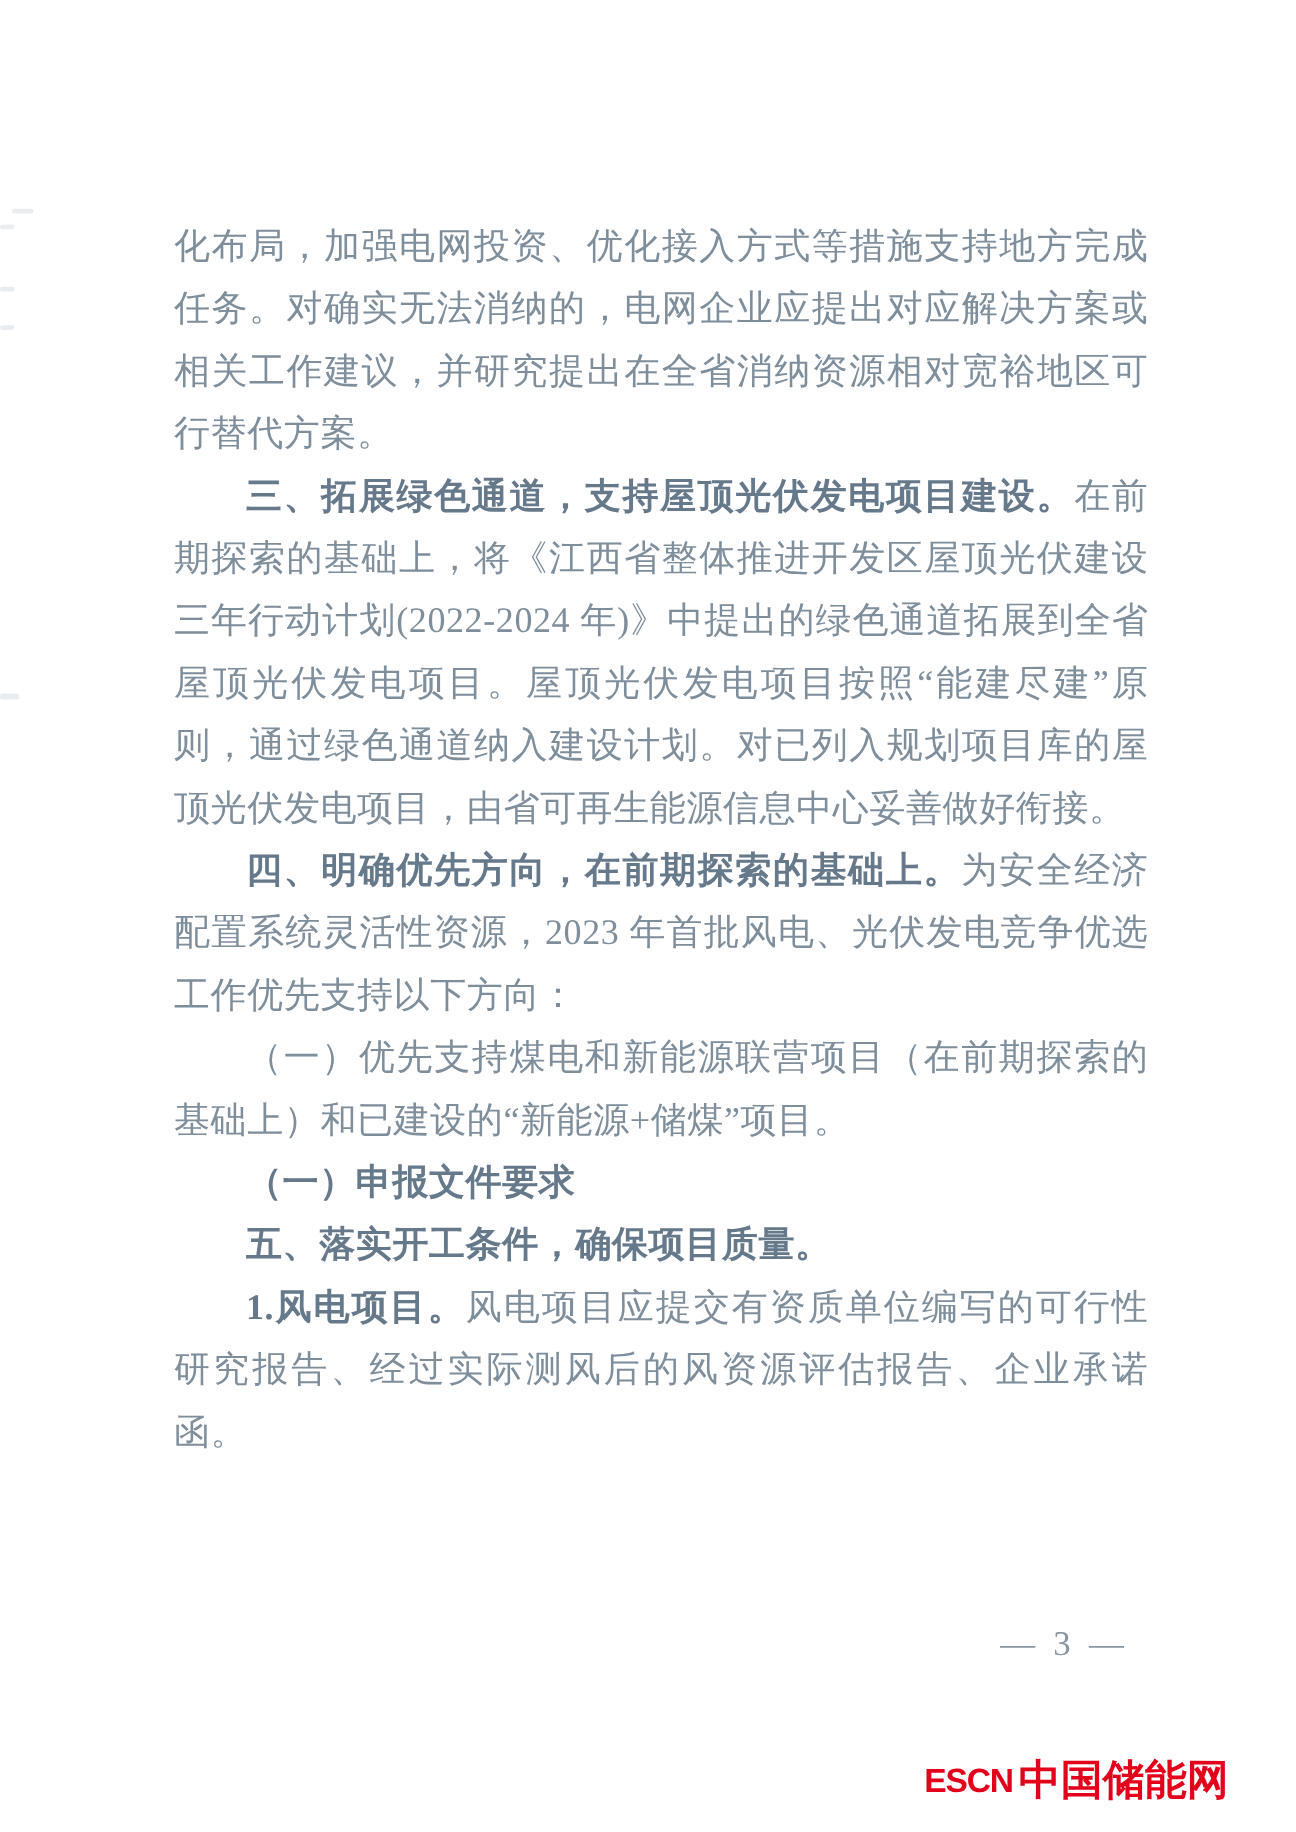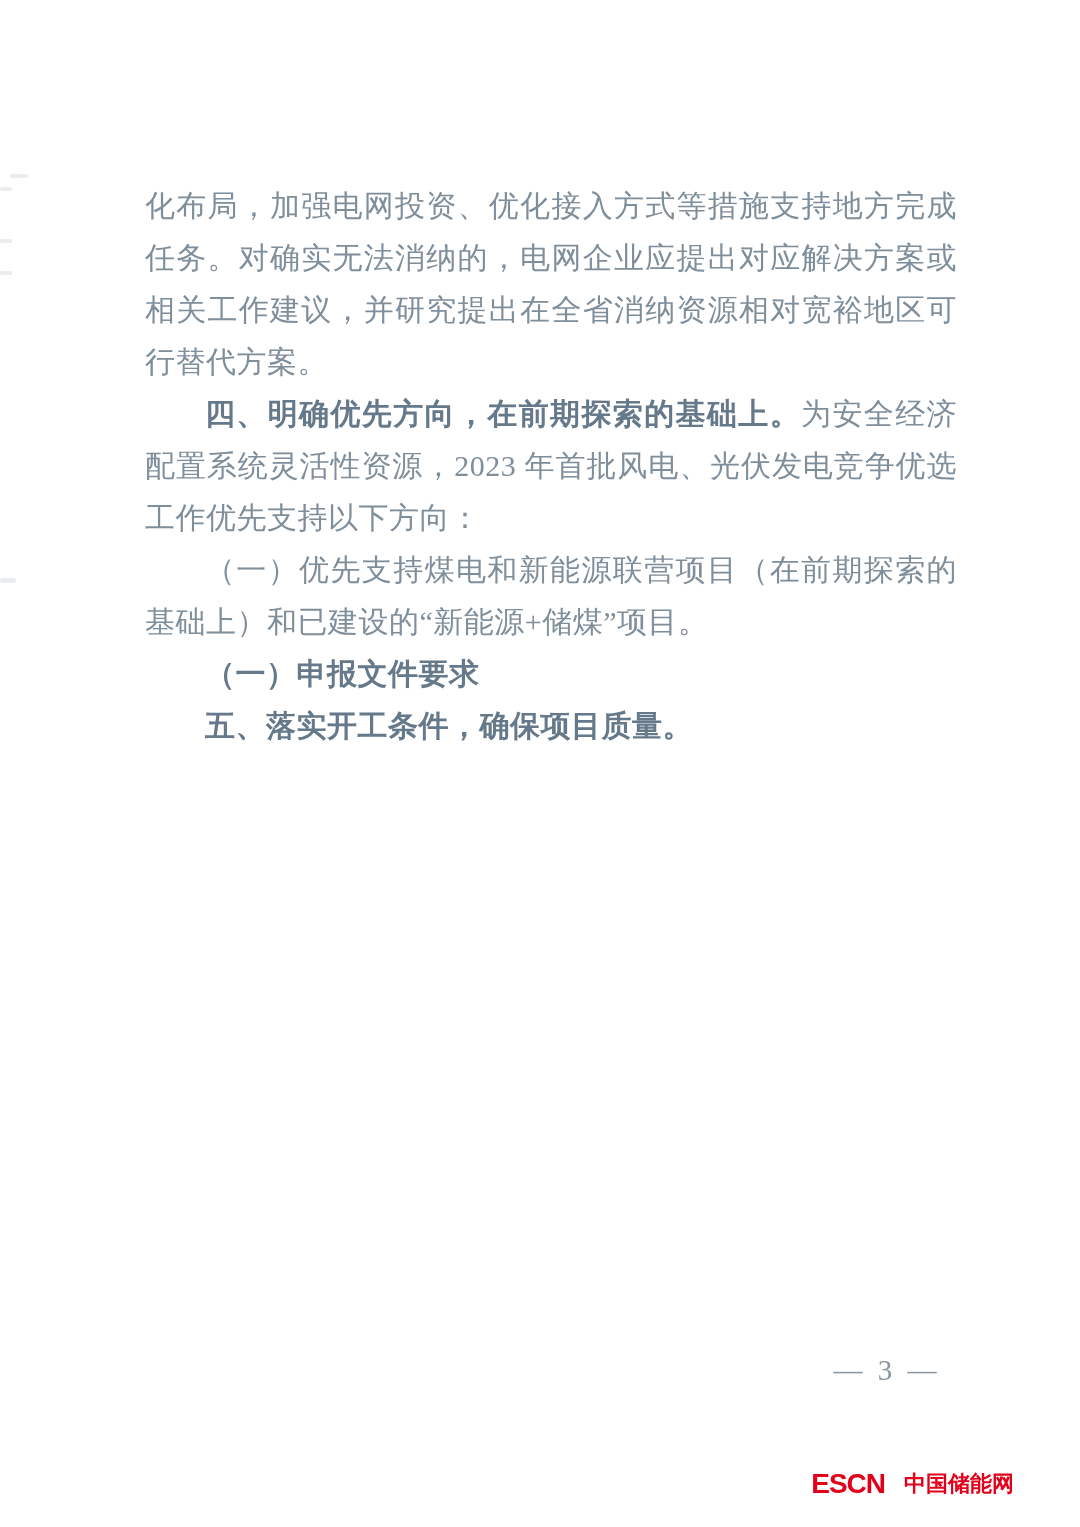--- a/index.html
+++ b/index.html
@@ -7,20 +7,21 @@
     padding: 0;
     background: #ffffff;
   }
   .page {
     position: relative;
     width: 1036px;
     height: 1527px;
     background: #ffffff;
     overflow: hidden;
     font-family: "Liberation Serif", serif;
+    padding-left: 10px;
   }
   
   .doc {
     position: absolute;
     left: 145px;
     top: 180px;
     width: 812px;
     font-size: 30px;
     line-height: 52px;
     letter-spacing: 0.5px;
@@ -65,23 +66,23 @@
     font-family: "Liberation Sans", sans-serif;
     font-weight: 900;
     font-size: 28px;
     line-height: 41px;
     letter-spacing: -1px;
     color: #e2001a;
   }
   .watermark .cn {
     font-family: "Liberation Sans", sans-serif;
     font-weight: 700;
-    font-size: 22px;
+    font-size: 35px;
     line-height: 41px;
-    margin-left: 19px;
+    margin-left: 5px;
     color: #e2001a;
   }
   
   .artifact {
     position: absolute;
     background: #e9edef;
     border-radius: 2px;
   }
   .a1 { left: 10px; top: 174px; width: 18px; height: 4px; }
   .a2 { left: 0;    top: 187px; width: 12px; height: 4px; }
@@ -95,24 +96,26 @@
 <div class="page">
 
   <div class="artifact a1"></div>
   <div class="artifact a2"></div>
   <div class="artifact a3"></div>
   <div class="artifact a4"></div>
   <div class="artifact a5"></div>
 
   <div class="doc">
       <p class="no-indent"><span>化布局，加强电网投资、优化接入方式等措施支持地方完成任务。对确实无法消纳的，电网企业应提出对应解决方案或相关工作建议，并研究提出在全省消纳资源相对宽裕地区可行替代方案。</span></p>
+      <p><span class="b">三、拓展绿色通道，支持屋顶光伏发电项目建设。</span><span>在前期探索的基础上，将《江西省整体推进开发区屋顶光伏建设三年行动计划(2022-2024 年)》中提出的绿色通道拓展到全省屋顶光伏发电项目。屋顶光伏发电项目按照“能建尽建”原则，通过绿色通道纳入建设计划。对已列入规划项目库的屋顶光伏发电项目，由省可再生能源信息中心妥善做好衔接。</span></p>
       <p><span class="b">四、明确优先方向，在前期探索的基础上。</span><span>为安全经济配置系统灵活性资源，2023 年首批风电、光伏发电竞争优选工作优先支持以下方向：</span></p>
       <p><span>（一）优先支持煤电和新能源联营项目（在前期探索的基础上）和已建设的“新能源+储煤”项目。</span></p>
       <p><span class="b">（一）申报文件要求</span></p>
       <p><span class="b">五、落实开工条件，确保项目质量。</span></p>
+      <p><span class="b">1.风电项目。</span><span>风电项目应提交有资质单位编写的可行性研究报告、经过实际测风后的风资源评估报告、企业承诺函。</span></p>
     </div>
 
   <div class="page-number">— 3 —</div>
 
   <div class="watermark">
     <span class="escn">ESCN</span>
     <span class="cn">中国储能网</span>
   </div>
 
 </div>

